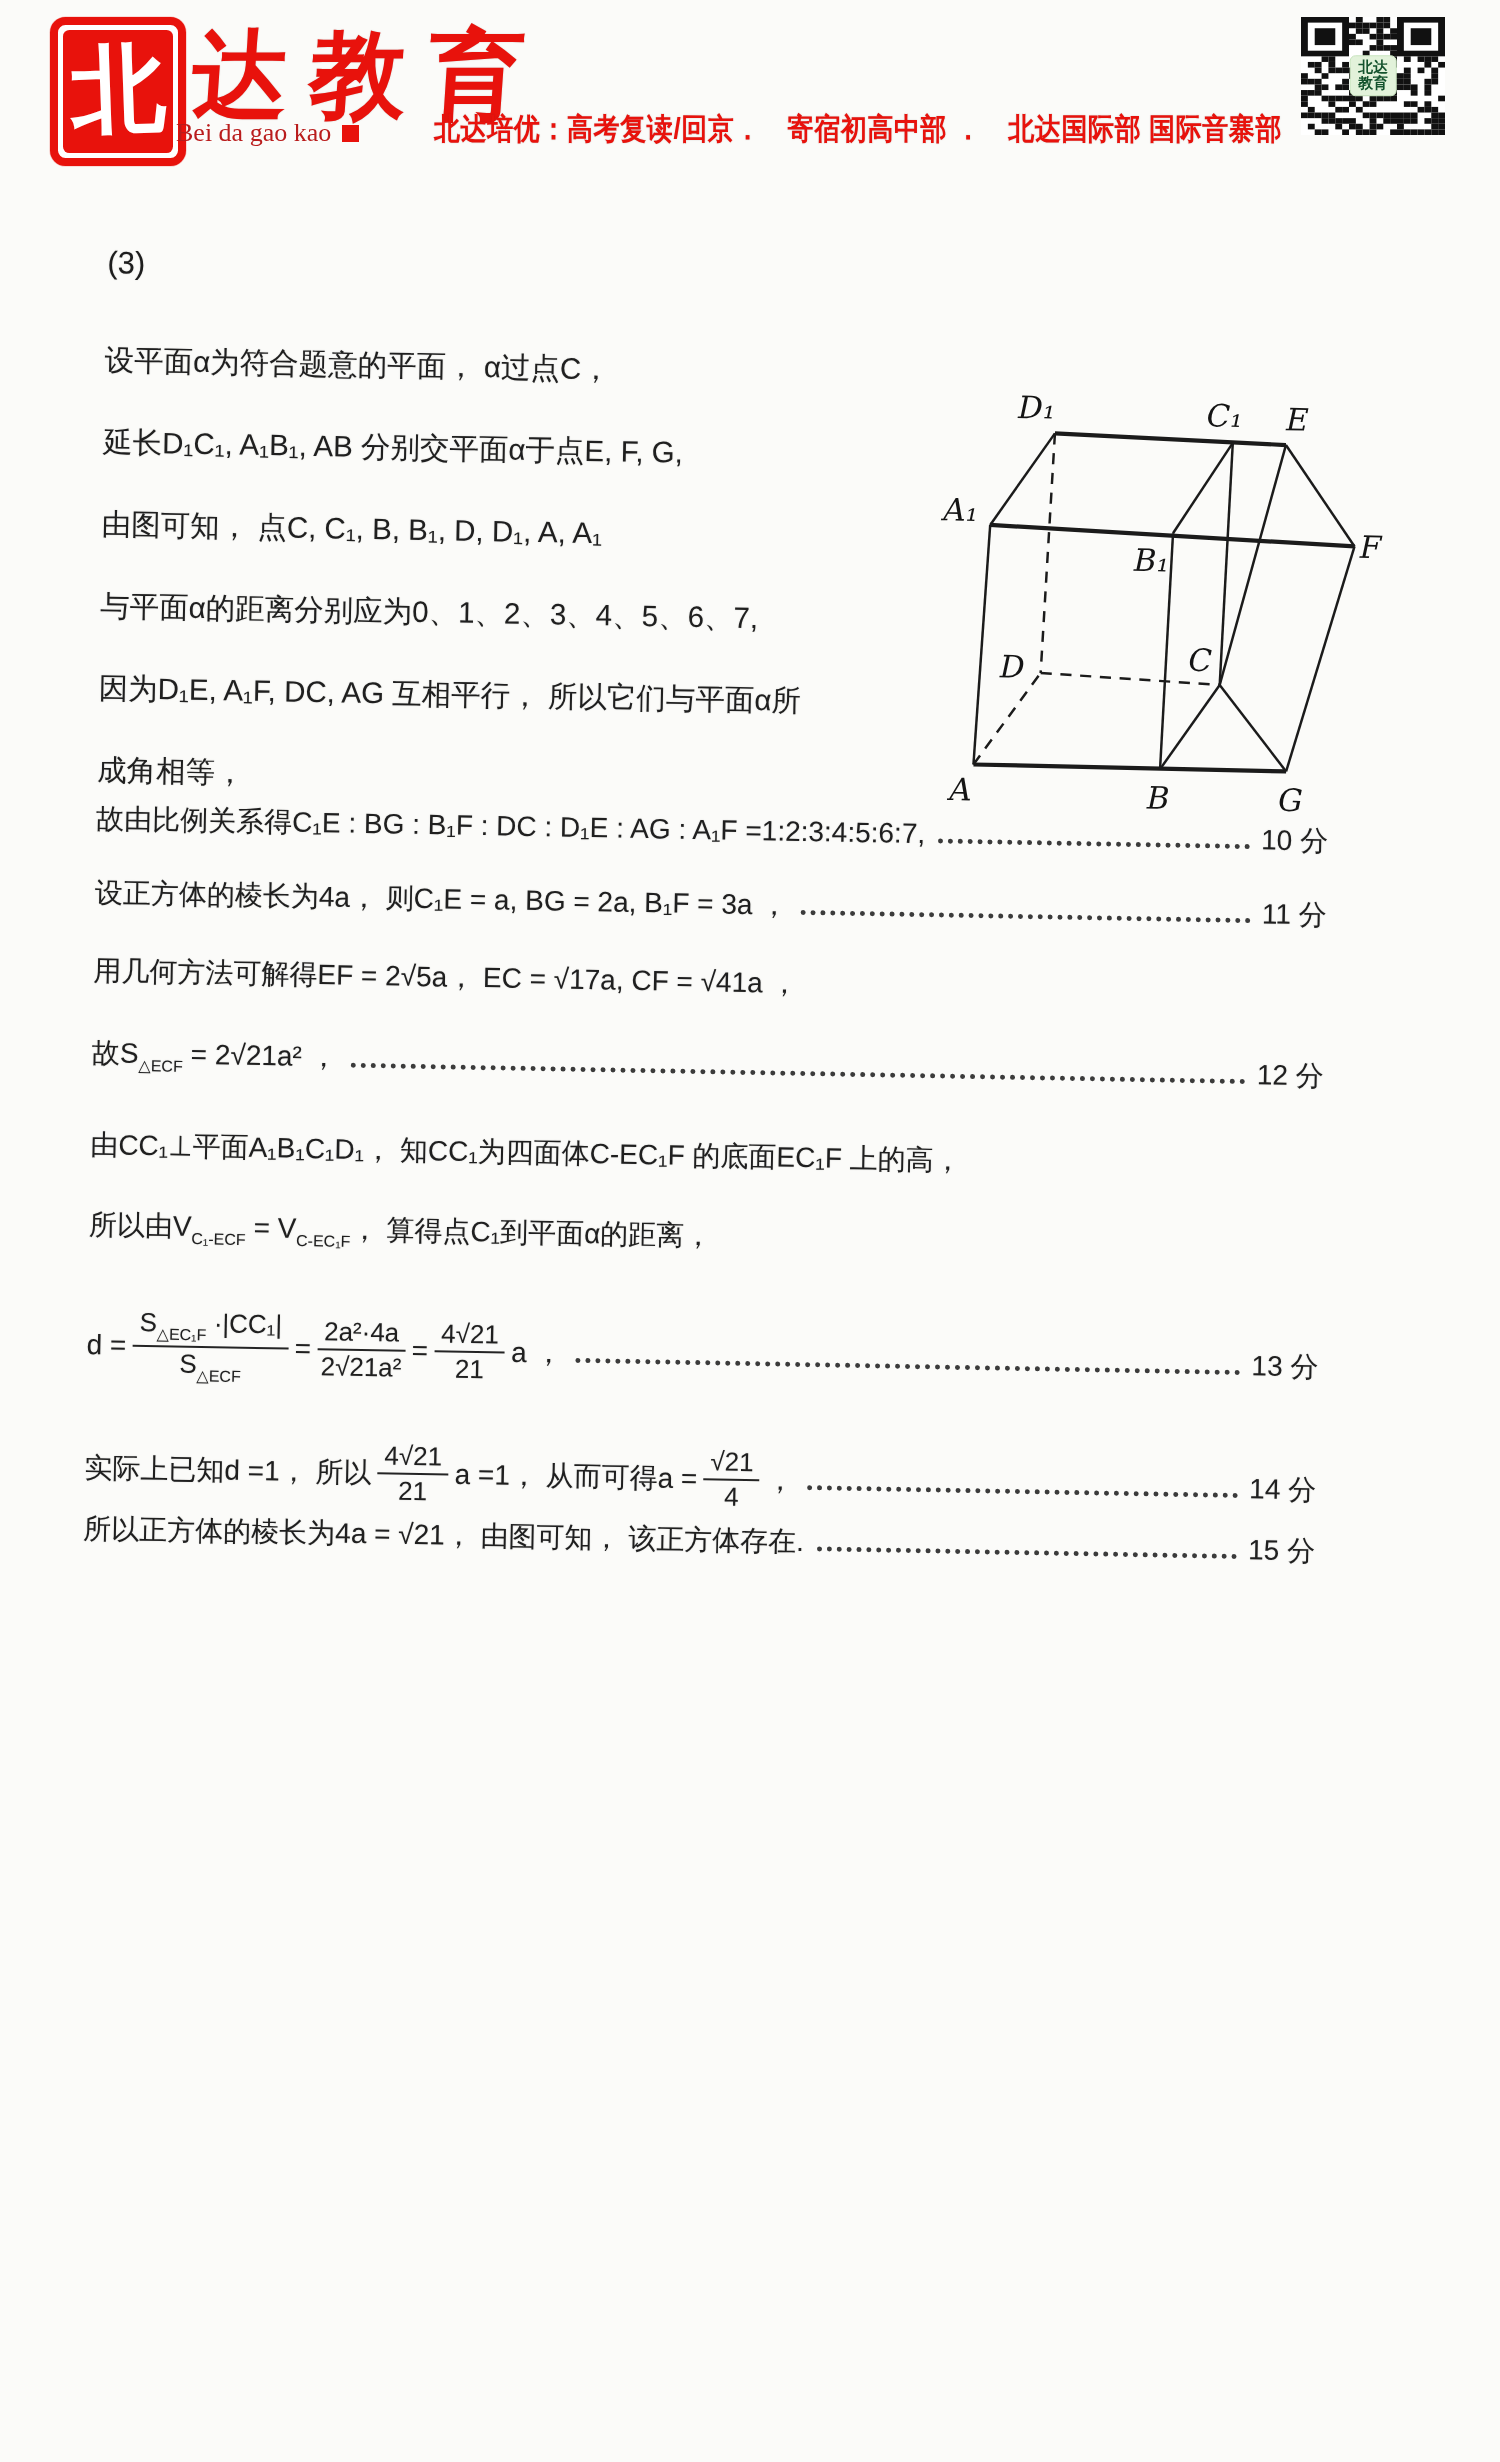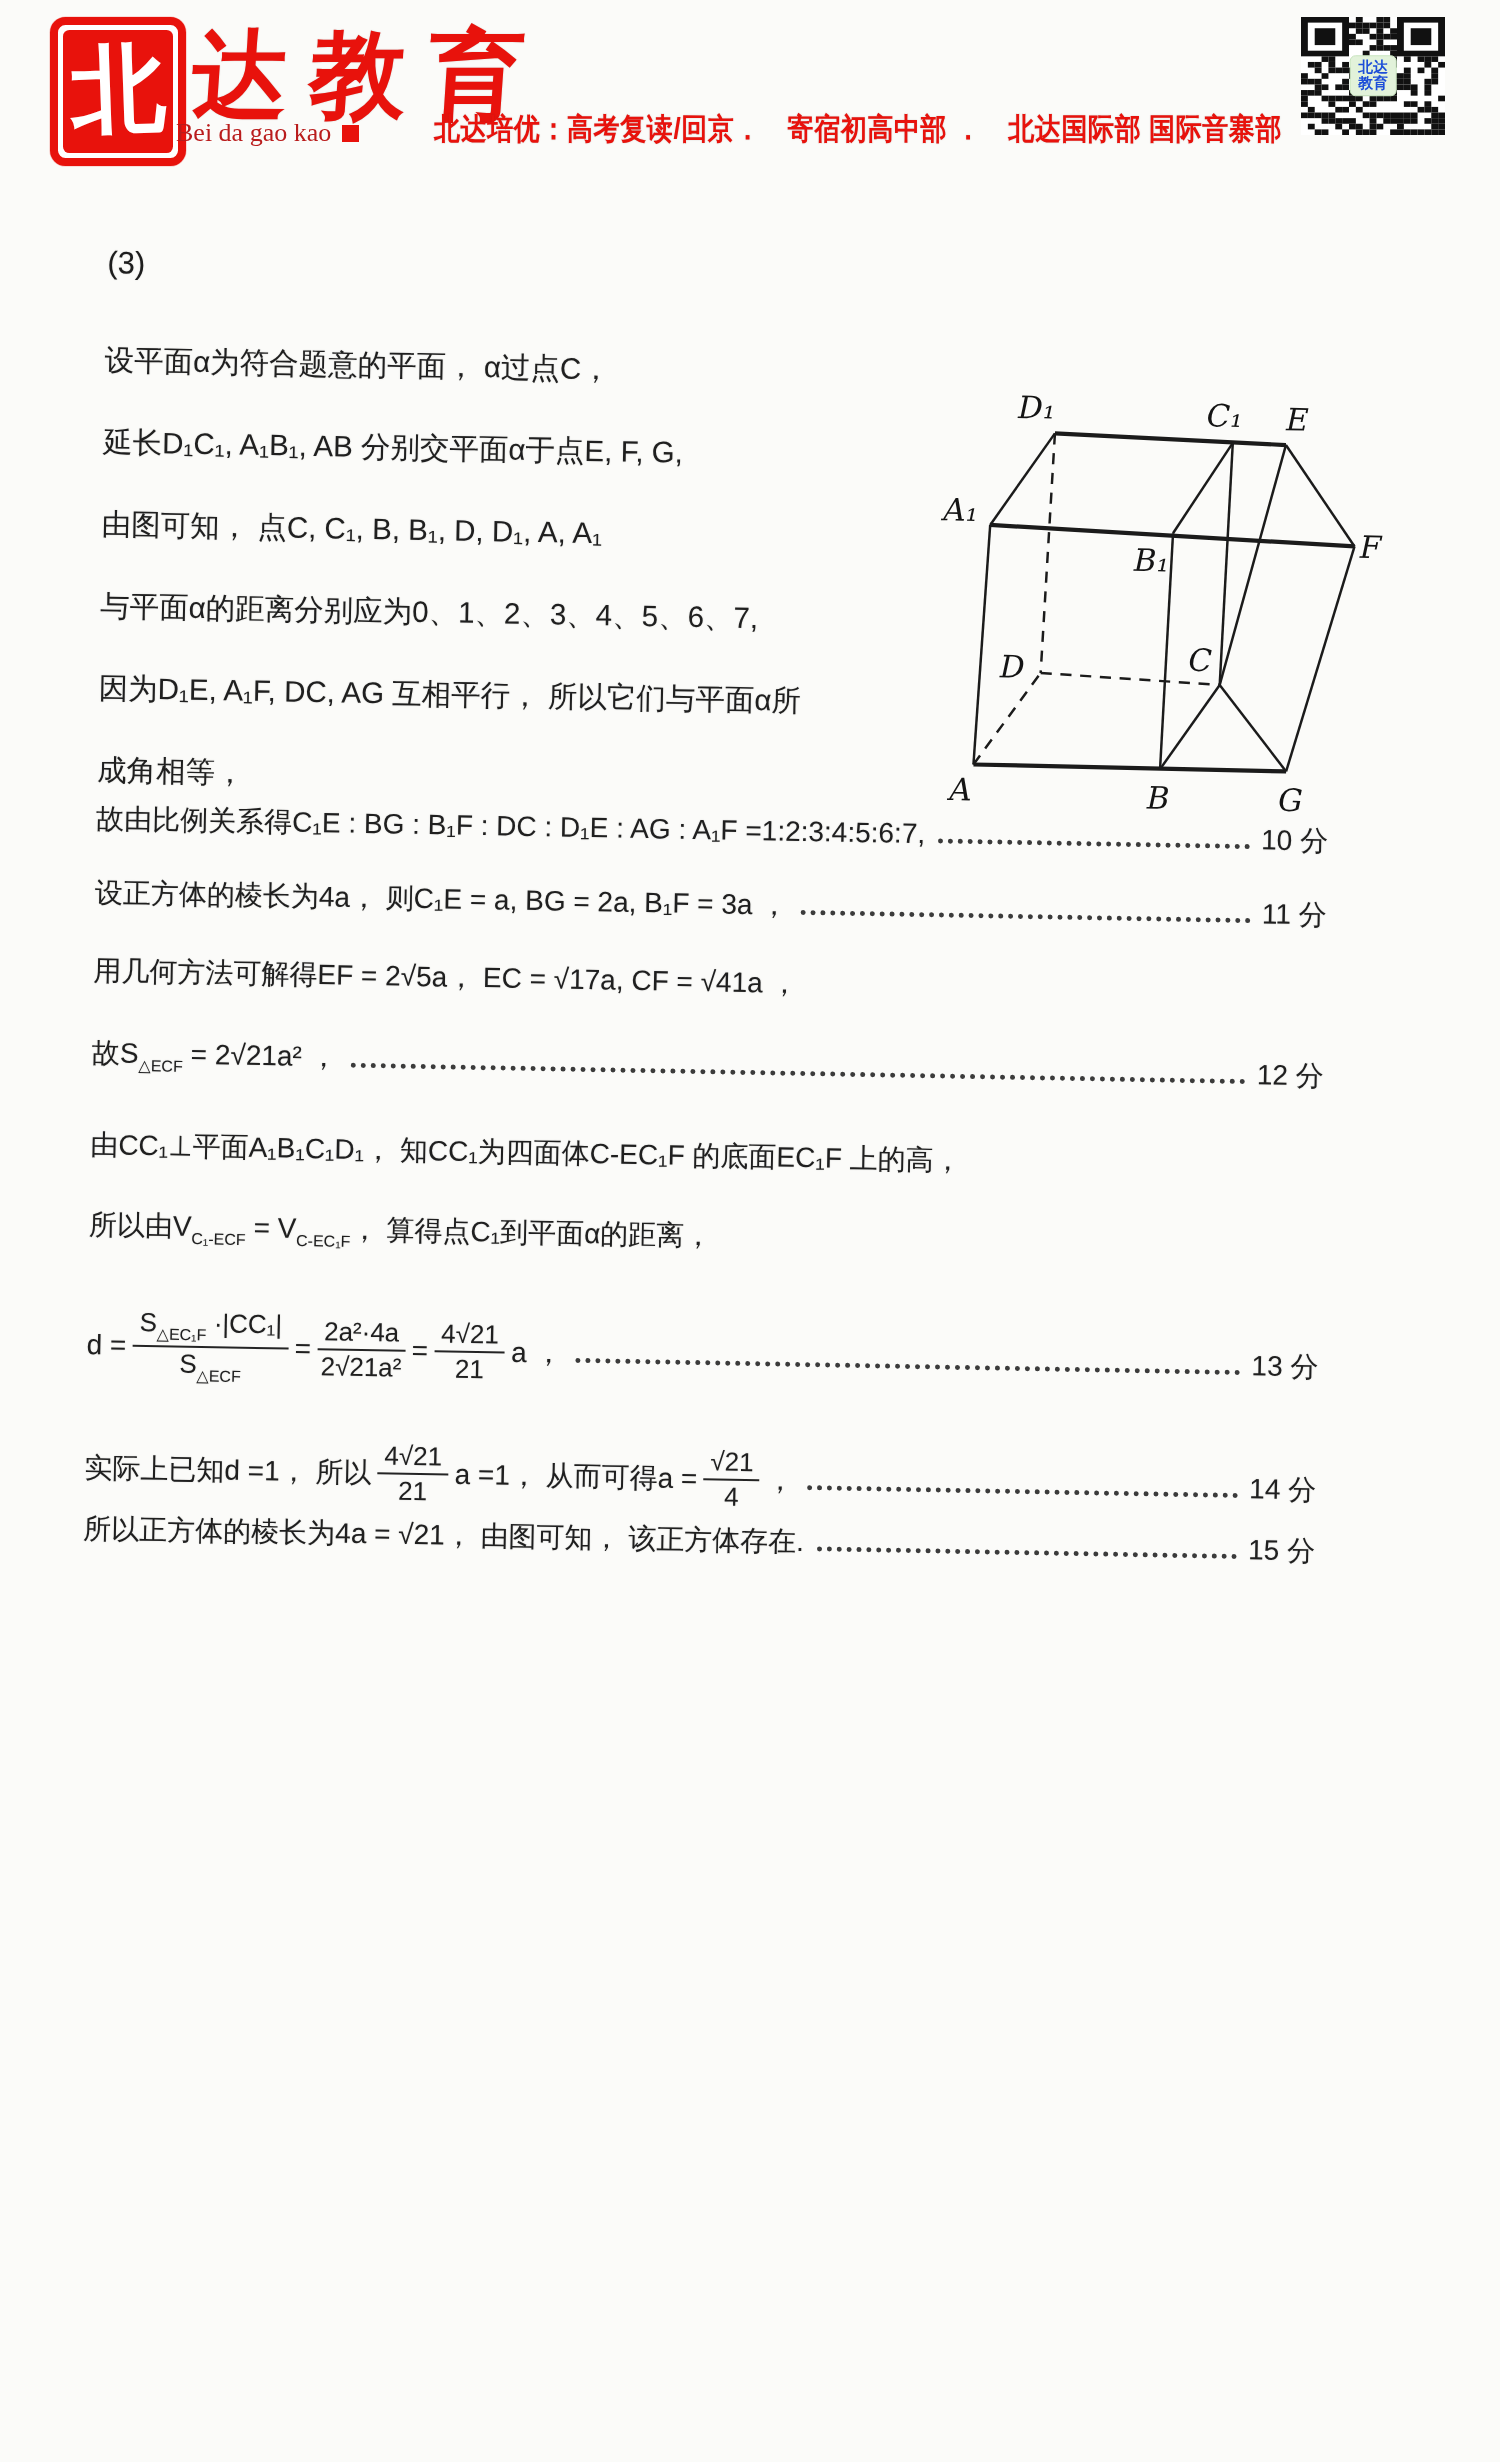--- a/index.html
+++ b/index.html
@@ -35,21 +35,21 @@
     position:absolute;left:434px;top:109px;font-size:26px;font-weight:bold;
     color:#e8120c;white-space:nowrap;letter-spacing:0.6px;transform:scaleY(1.15);
     transform-origin:left top;
   }
   
   .qr{position:absolute;left:1301px;top:16.7px;width:144px;height:118px;background:#fff;}
   .qr svg{width:100%;height:100%;display:block;}
   .qr-label{
     position:absolute;left:50%;top:50%;transform:translate(-50%,-50%);
     background:#e2f2da;border:1.3px solid #c9e4bf;border-radius:5.8px;
-    width:37px;padding:3.2px 3.8px;color:#1d4ed8;font-size:14.8px;line-height:1.12;
+    width:37px;padding:3.2px 3.8px;color:#14532d;font-size:14.8px;line-height:1.12;
     text-align:center;font-weight:bold;
   }
 
   
   #content{position:absolute;left:0;top:0;width:1501px;height:2462px;
     transform:rotate(1.05deg);transform-origin:96px 834px;}
   .pnum{position:absolute;left:97px;top:245px;font-size:31px;color:#1d1d1d;}
   .para{position:absolute;left:96px;top:319px;width:859px;font-size:29.5px;
     line-height:82px;white-space:nowrap;color:#1f1f1f;}
   .row{

